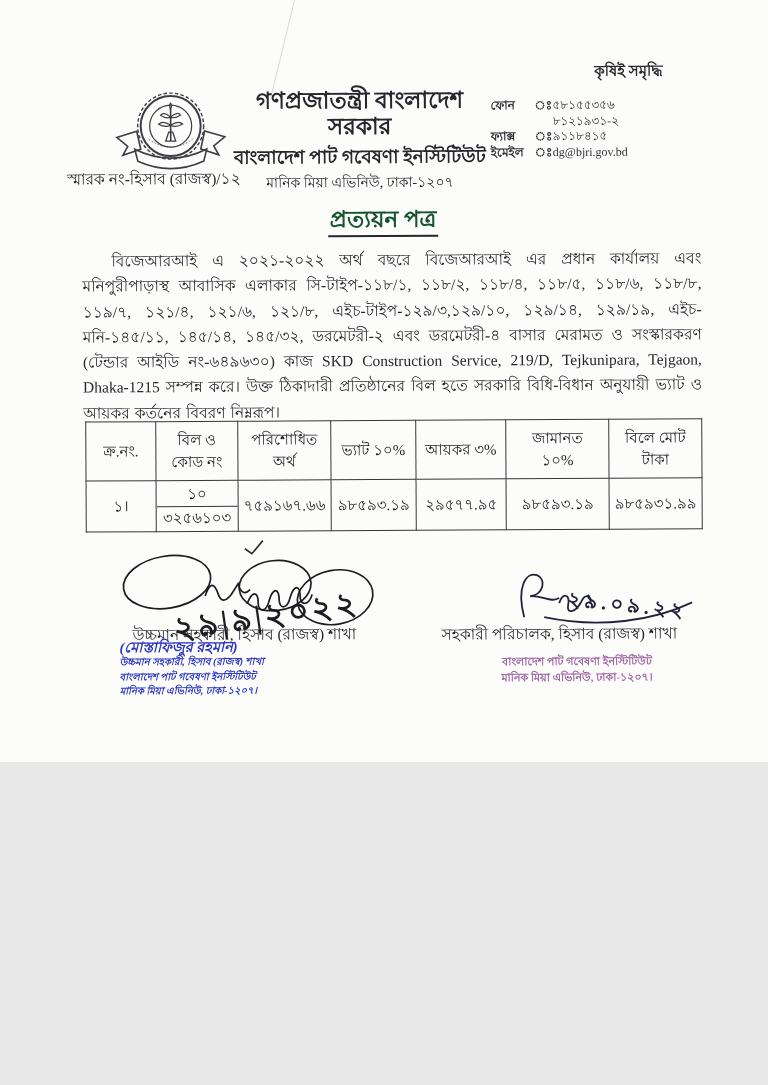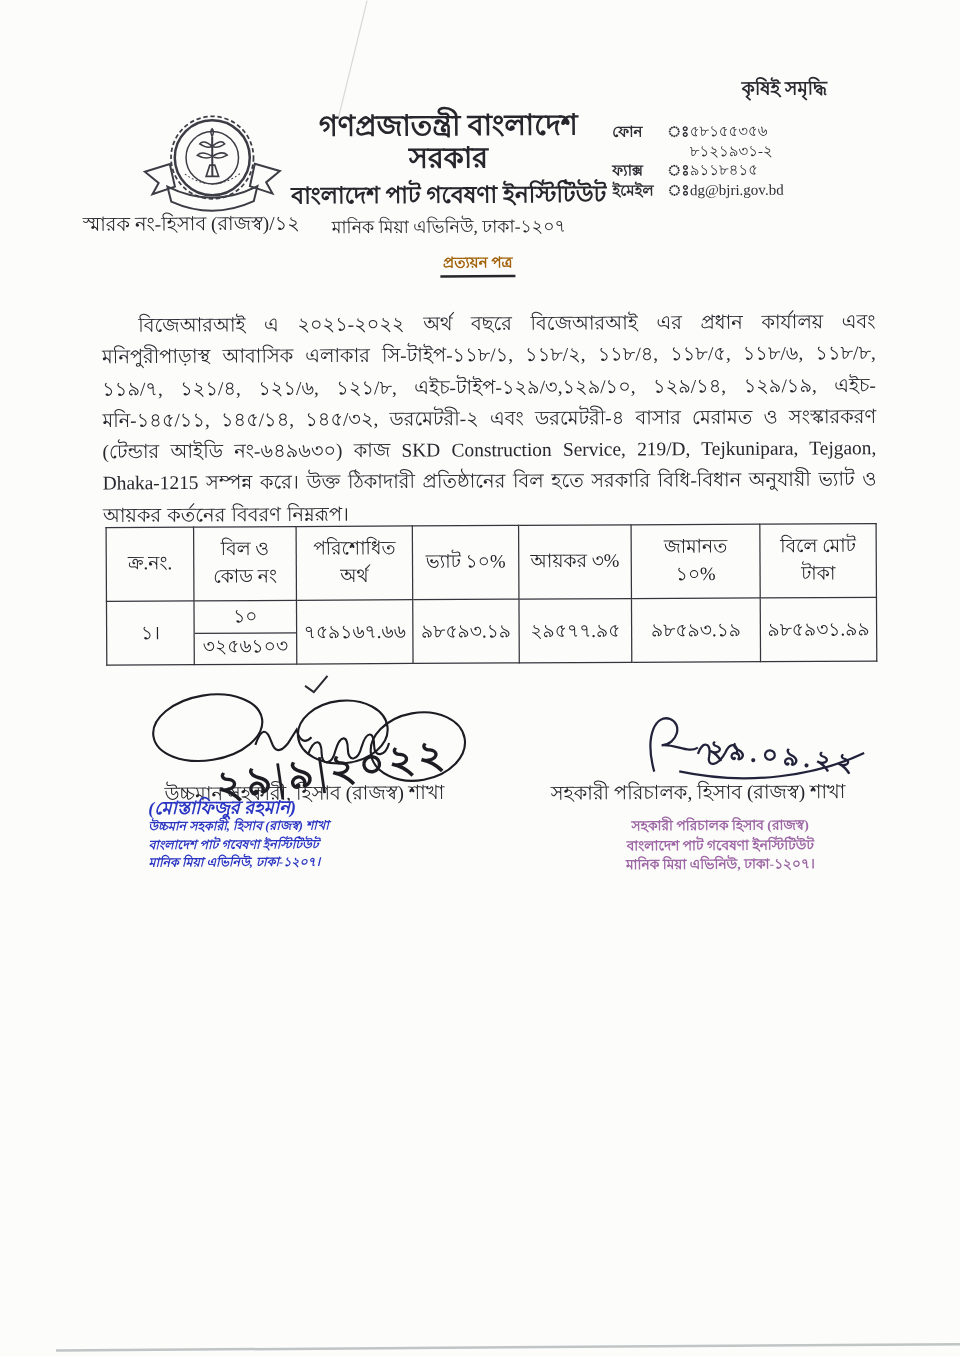--- a/index.html
+++ b/index.html
@@ -1,17 +1,17 @@
 <!DOCTYPE html>
 <html><head>
 <meta charset="utf-8">
 <style>
   html,body { margin:0; padding:0; background:#e8e8e8; }
   .page {
-    position:relative; width:768px; height:1085px; margin:0 auto;
+    position:relative; width:768px; height:762px; margin:0 auto;
     background:#fcfcfb; overflow:hidden;
     font-family:"Liberation Serif","DejaVu Serif",serif;
     color:#26262c;
   }
   .content { position:absolute; inset:0; transform:rotate(-0.3deg); }
 
   
   .motto { position:absolute; top:60px; right:104px; font-size:15px; font-weight:bold; color:#2a2a30; }
   .logo-wrap { position:absolute; left:114px; top:90px; width:116px; height:84px; }
   .org-block { position:absolute; left:228px; top:88px; width:266px; text-align:center; line-height:1.15; }
@@ -22,21 +22,21 @@
   .c-row { display:flex; line-height:14.5px; margin-bottom:1px; }
   .c-label { width:44px; font-weight:bold; }
   .c-sep { width:18px; font-weight:bold; }
   .c-val { flex:1; }
 
   .memo { position:absolute; left:68px; top:166px; font-size:15.5px; }
   .dateline { position:absolute; left:527px; top:163px; font-size:16.5px; }
 
   
   .title { position:absolute; left:0; top:201px; width:100%; text-align:center; }
-  .title span { font-size:12px; font-weight:bold; border-bottom:2px solid #26262c; padding:0 2px 3px 2px; color:#a16207; }
+  .title span { font-size:23px; font-weight:bold; border-bottom:2px solid #26262c; padding:0 2px 3px 2px; color:#14532d; }
   .body-para {
     position:absolute; left:83px; top:247px; width:619px;
     font-size:15.5px; line-height:25.3px; text-align:justify; text-indent:29px;
     color:#27272e; word-spacing:1px;
   }
 
   
   .doc-table { position:absolute; left:85px; top:420px; width:616px; border-collapse:collapse; table-layout:fixed; }
   .doc-table th, .doc-table td {
     border:1.7px solid #35353c; text-align:center; vertical-align:middle;
@@ -211,20 +211,19 @@
     <div class="sig-right">
       <svg width="190" height="60" viewBox="0 0 190 60" fill="none">
         <path d="M20,52 C12,22 22,6 33,10 C43,14 39,30 26,31 C38,30 47,38 55,33" stroke="#22223a" stroke-width="1.8" fill="none"></path>
         <path d="M55,38 c4,-11 11,-9 9,2 c-2,9 7,8 13,-3 c4,-9 11,-7 9,2" stroke="#22223a" stroke-width="1.8" fill="none"></path>
         <path d="M40,52 C95,64 150,56 188,38" stroke="#22223a" stroke-width="1.8" fill="none"></path>
       </svg>
     </div>
     <div class="sig-right-date">২৯.০৯.২২</div>
     <div class="desig-right">সহকারী পরিচালক, হিসাব (রাজস্ব) শাখা</div>
     <div class="stamp-right">
-      <div class="stamp-line">সহকারী পরিচালক হিসাব (রাজস্ব)</div>
       <div class="stamp-line">বাংলাদেশ পাট গবেষণা ইনস্টিটিউট</div>
       <div class="stamp-line">মানিক মিয়া এভিনিউ, ঢাকা-১২০৭।</div>
     </div>
 
     <div class="scan-bottom-line"></div>
   </div>
 </div>
 
 </body></html>

